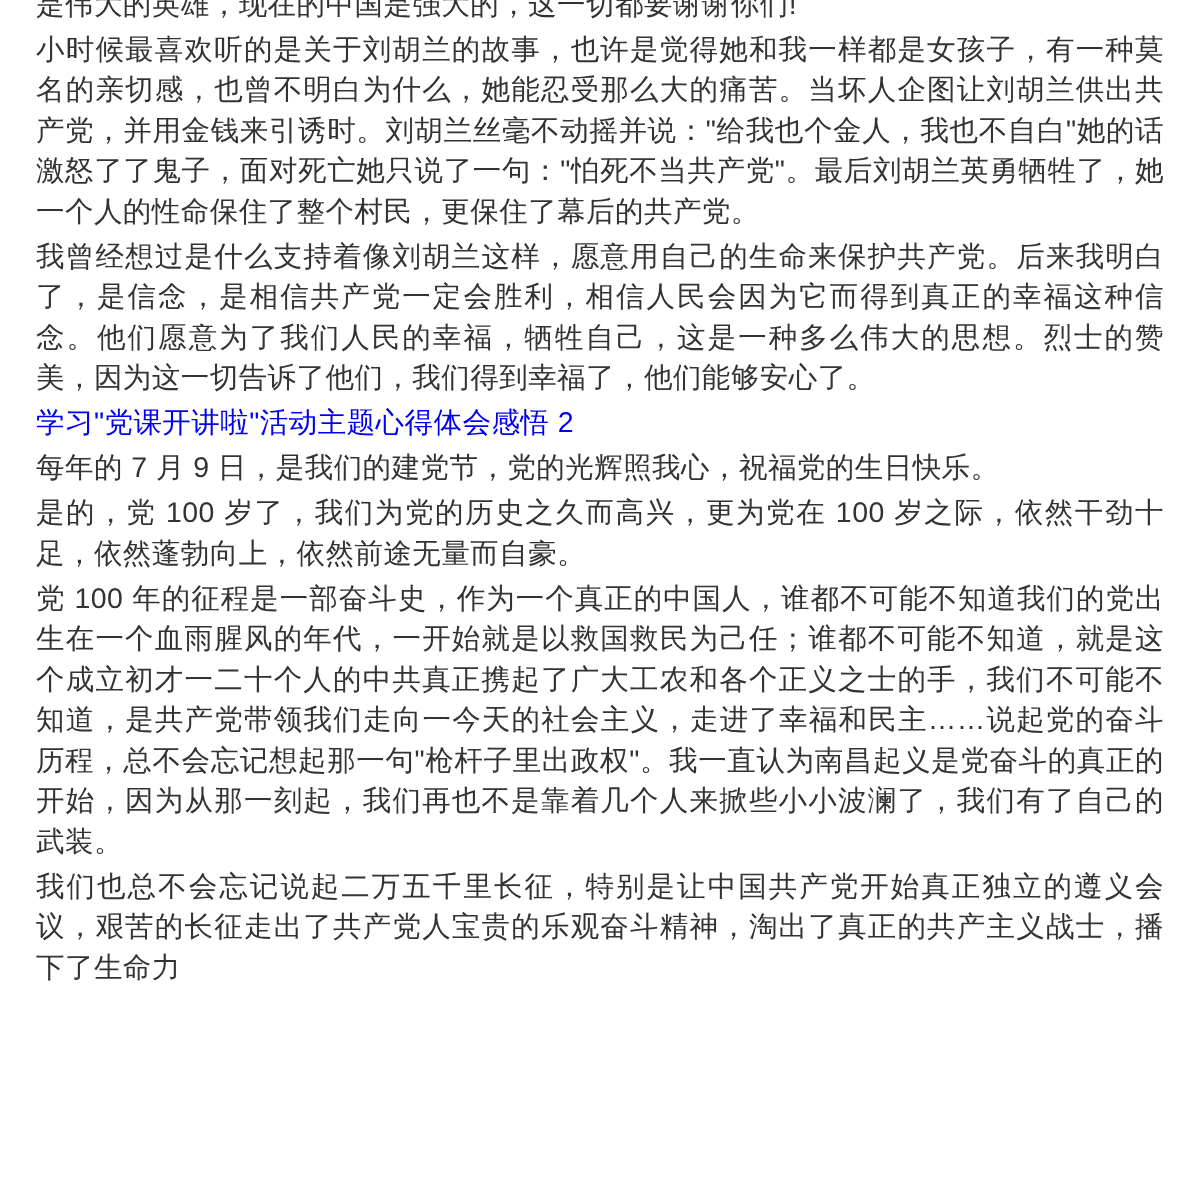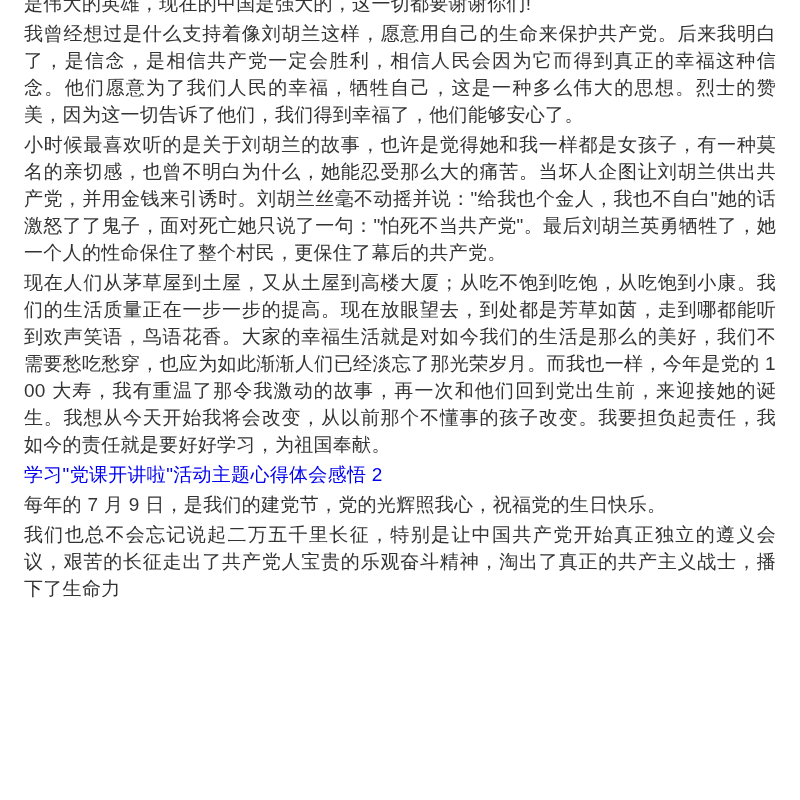--- a/index.html
+++ b/index.html
@@ -35,26 +35,27 @@
     cursor: pointer;
     word-break: break-all;
   }
 </style>
 </head>
 <body>
 
 <div class="article">
   <p>是伟大的英雄，现在的中国是强大的，这一切都要谢谢你们!</p>
 
+  <p>小时候最喜欢听的是关于刘胡兰的故事，也许是觉得她和我一样都是女孩子，有一种莫名的亲切感，也曾不明白为什么，她能忍受那么大的痛苦。当坏人企图让刘胡兰供出共产党，并用金钱来引诱时。刘胡兰丝毫不动摇并说："给我也个金人，我也不自白"她的话激怒了了鬼子，面对死亡她只说了一句："怕死不当共产党"。最后刘胡兰英勇牺牲了，她一个人的性命保住了整个村民，更保住了幕后的共产党。</p>
+
   <p>我曾经想过是什么支持着像刘胡兰这样，愿意用自己的生命来保护共产党。后来我明白了，是信念，是相信共产党一定会胜利，相信人民会因为它而得到真正的幸福这种信念。他们愿意为了我们人民的幸福，牺牲自己，这是一种多么伟大的思想。烈士的赞美，因为这一切告诉了他们，我们得到幸福了，他们能够安心了。</p>
 
-  <p>小时候最喜欢听的是关于刘胡兰的故事，也许是觉得她和我一样都是女孩子，有一种莫名的亲切感，也曾不明白为什么，她能忍受那么大的痛苦。当坏人企图让刘胡兰供出共产党，并用金钱来引诱时。刘胡兰丝毫不动摇并说："给我也个金人，我也不自白"她的话激怒了了鬼子，面对死亡她只说了一句："怕死不当共产党"。最后刘胡兰英勇牺牲了，她一个人的性命保住了整个村民，更保住了幕后的共产党。</p>
-
-  <p>现在人们从茅草屋到土屋，又从土屋到高楼大厦；从吃不饱到吃饱，从吃饱到小康。我们的生活质量正在一步一步的提高。现在放眼望去，到处都是芳草如茵，走到哪都能听到欢声笑语，鸟语花香。大家的幸福生活就是对如今我们的生活是那么的美好，我们不需要愁吃愁穿，也应为如此渐渐人们已经淡忘了那光荣岁月。而我也一样，今年是党的 100 大寿，我有重温了那令我激动的故事，再一次和他们回到党出生前，来迎接她的诞生。我想从今天开始我将会改变，从以前那个不懂事的孩子改变。我要担负起责任，我如今的责任就是要好好学习，为祖国奉献。</p>
 
   <a class="section-link">学习"党课开讲啦"活动主题心得体会感悟 2</a>
 
   <p>每年的 7 月 9 日，是我们的建党节，党的光辉照我心，祝福党的生日快乐。</p>
 
+  <p>是的，党 100 岁了，我们为党的历史之久而高兴，更为党在 100 岁之际，依然干劲十足，依然蓬勃向上，依然前途无量而自豪。</p>
 
+  <p>党 100 年的征程是一部奋斗史，作为一个真正的中国人，谁都不可能不知道我们的党出生在一个血雨腥风的年代，一开始就是以救国救民为己任；谁都不可能不知道，就是这个成立初才一二十个人的中共真正携起了广大工农和各个正义之士的手，我们不可能不知道，是共产党带领我们走向一今天的社会主义，走进了幸福和民主……说起党的奋斗历程，总不会忘记想起那一句"枪杆子里出政权"。我一直认为南昌起义是党奋斗的真正的开始，因为从那一刻起，我们再也不是靠着几个人来掀些小小波澜了，我们有了自己的武装。</p>
 
   <p>我们也总不会忘记说起二万五千里长征，特别是让中国共产党开始真正独立的遵义会议，艰苦的长征走出了共产党人宝贵的乐观奋斗精神，淘出了真正的共产主义战士，播下了生命力</p>
 </div>
 
 </body></html>

